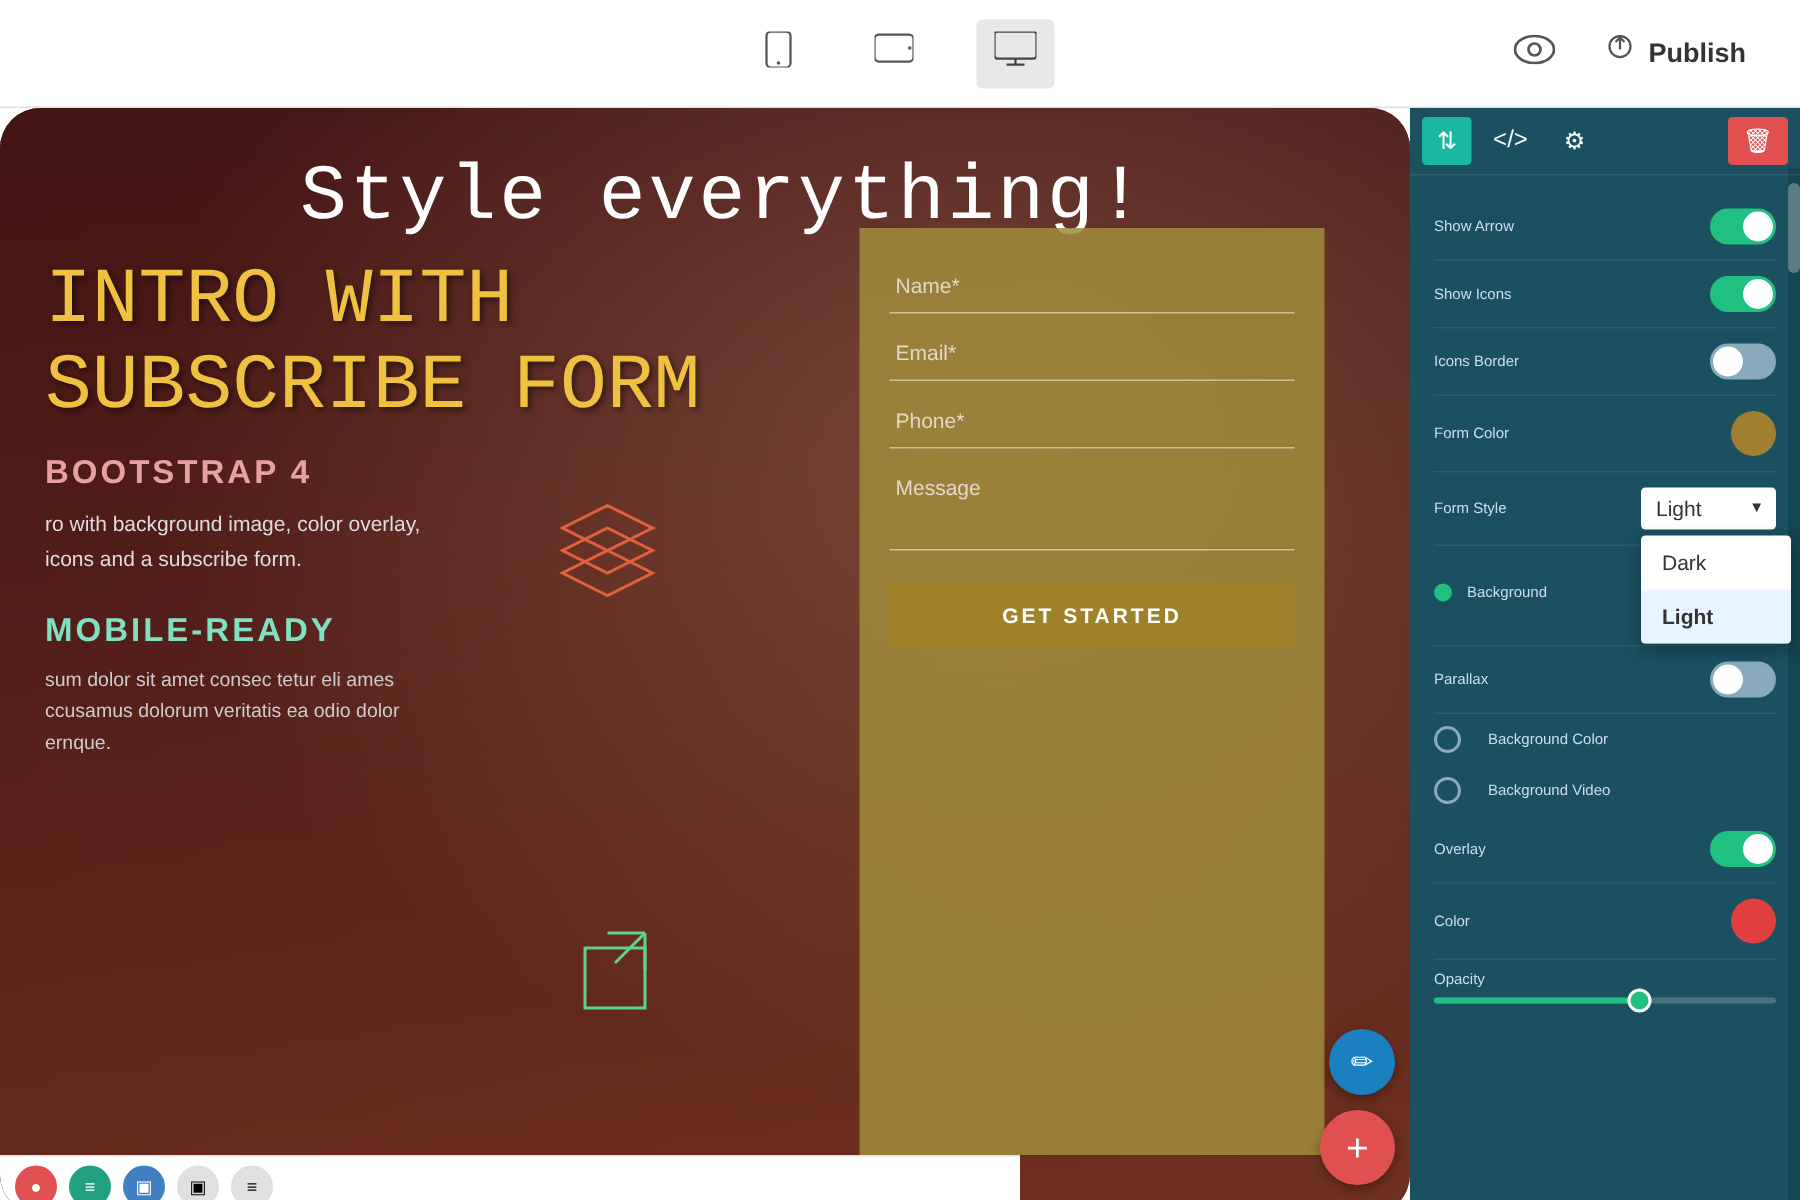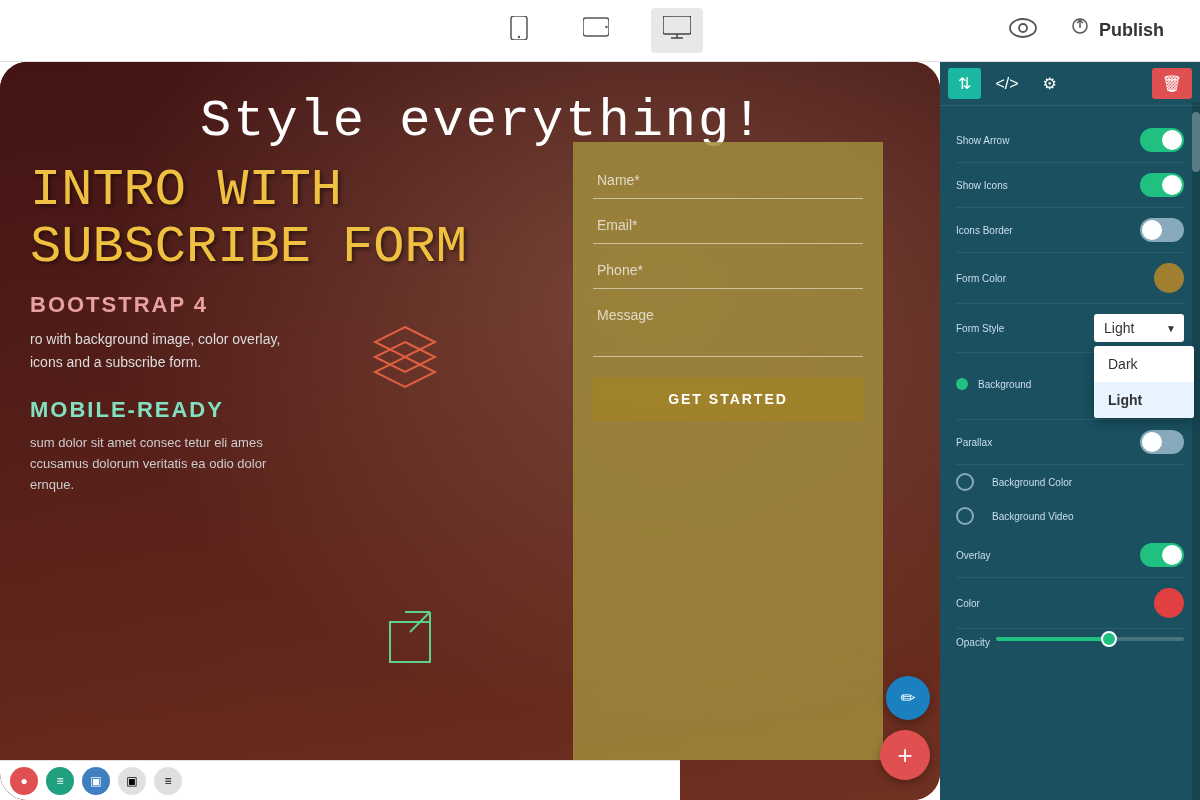--- a/index.html
+++ b/index.html
@@ -1,20 +1,20 @@
 <!DOCTYPE html>
 <html><head>
   <meta charset="utf-8">
   <style>
     * { box-sizing: border-box; margin: 0; padding: 0; }
     body { font-family: Arial, sans-serif; width: 1200px; height: 800px; overflow: hidden; background: #fff; }
 
     
     .top-bar {
-      height: 62px;
+      height: 72px;
       background: #fff;
       border-bottom: 1px solid #e0e0e0;
       display: flex;
       align-items: center;
       justify-content: space-between;
       padding: 0 20px;
       position: relative;
       z-index: 100;
     }
     .top-bar-center {
@@ -355,21 +355,21 @@
       width: 70px;
       height: 50px;
       background: linear-gradient(135deg, #333 0%, #555 100%);
       border-radius: 3px;
       overflow: hidden;
     }
 
     
     .slider-row {
       display: flex;
-      flex-direction: row;
+      flex-direction: column;
       gap: 6px;
       padding: 8px 0;
     }
     .slider-track {
       width: 100%;
       height: 4px;
       background: rgba(255,255,255,0.2);
       border-radius: 2px;
       position: relative;
     }

